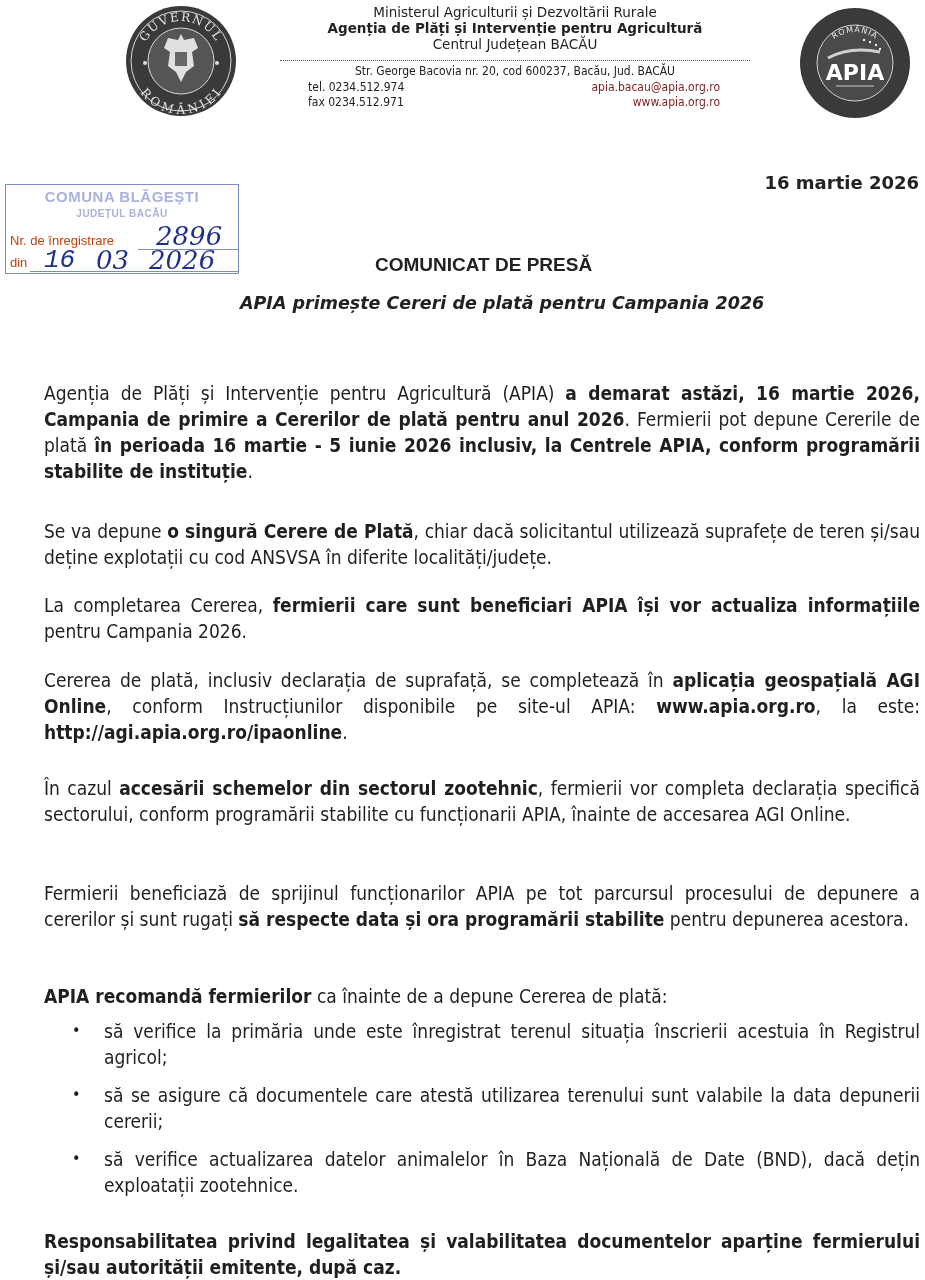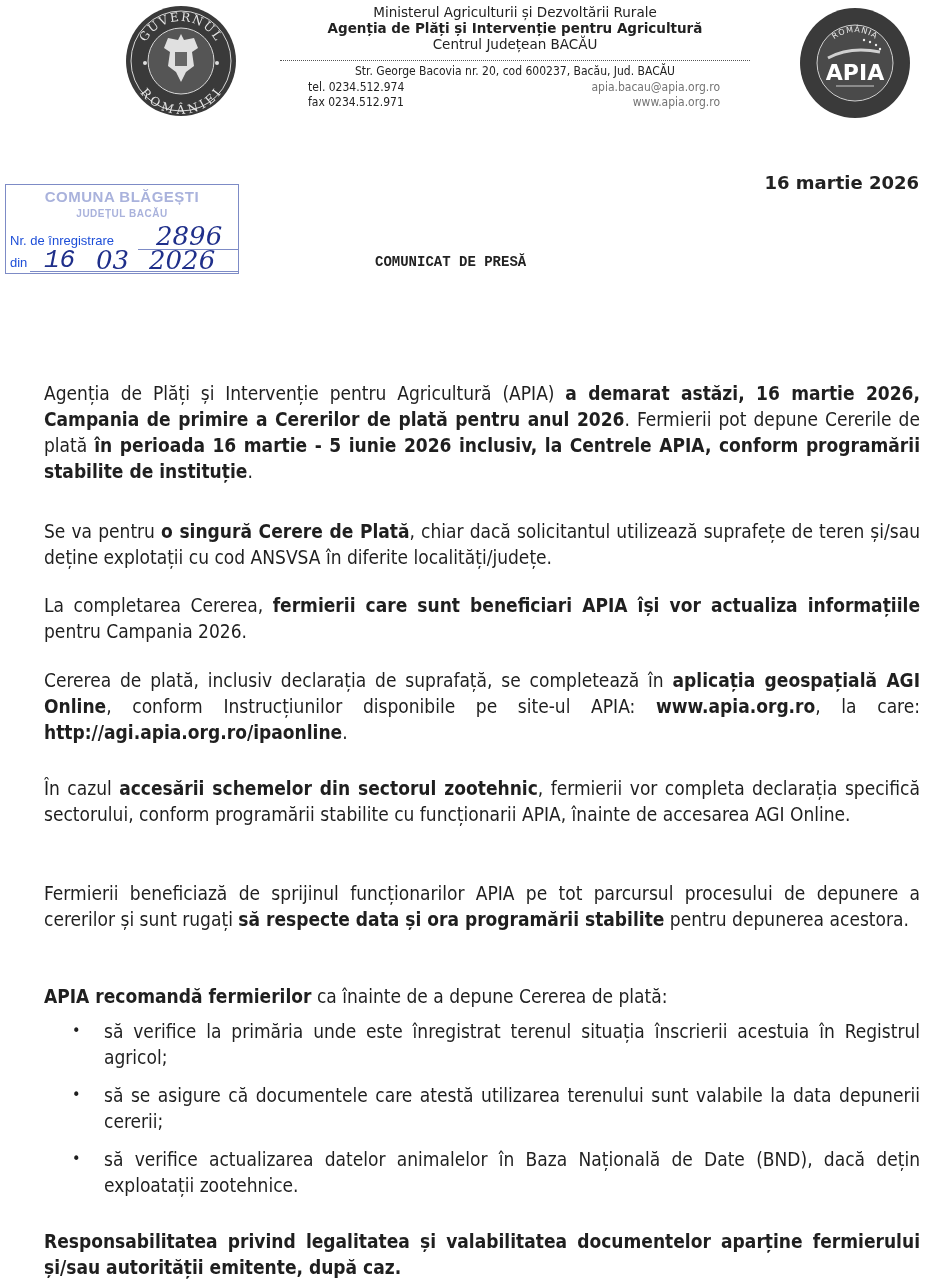--- a/index.html
+++ b/index.html
@@ -33,34 +33,34 @@
       border-top: 1.5px dotted #555;
     }
     .hdr-address {
       position: absolute; left: 280px; top: 64px; width: 470px;
       text-align: center; font-size: 12px; line-height: 15px; color: #222;
     }
     .hdr-contact-l {
       position: absolute; left: 308px; top: 80px; font-size: 12px; line-height: 15px; color: #222;
     }
     .hdr-contact-r {
-      position: absolute; right: 205px; top: 80px; font-size: 12px; line-height: 15px; color: #737373;
+      position: absolute; right: 205px; top: 80px; font-size: 12px; line-height: 15px; color: #7f1d1d;
       text-align: right;
     }
 
     
     .stamp {
       position: absolute; left: 5px; top: 184px; width: 234px; height: 90px;
       border: 1.5px solid #7d8bc6;
       color: #8f9bd0;
       font-family: "Liberation Sans", sans-serif;
     }
     .stamp-l1 { position: absolute; left: 0; top: 4px; width: 100%; text-align: center; font-size: 15px; font-weight: bold; letter-spacing: 0.5px; color: #a9b2dc; line-height: 16px; }
     .stamp-l2 { position: absolute; left: 0; top: 21px; width: 100%; text-align: center; font-size: 10px; font-weight: bold; letter-spacing: 0.5px; color: #a9b2dc; line-height: 16px; }
-    .stamp-row { position: absolute; left: 4px; font-size: 13px; color: #1d4ed8; }
+    .stamp-row { position: absolute; left: 4px; font-size: 13px; color: #c2410c; }
     .stamp-row.r1 { top: 48px; }
     .stamp-row.r2 { top: 70px; }
     .stamp-line { position: absolute; border-bottom: 1px solid #7d8bc6; height: 0; }
     .stamp-line.l1 { left: 132px; top: 64px; width: 100px; }
     .stamp-line.l2 { left: 24px; top: 86px; width: 208px; }
     .hand {
       position: absolute; font-family: "DejaVu Serif", serif; font-style: italic;
       color: #1f2f8a; font-size: 26px; line-height: 26px;
     }
     .hand.nr { left: 150px; top: 38px; }
@@ -69,22 +69,22 @@
     .hand.d3 { left: 143px; top: 62px; }
 
     
     .doc-date {
       position: absolute; right: 6px; top: 172px;
       font-size: 18px; font-weight: bold; color: #222;
       font-family: "DejaVu Sans", sans-serif;
     }
     .doc-title {
       position: absolute; left: 375px; top: 254px;
-      font-size: 14px; font-weight: bold; color: #222;
-      font-family: Liberation Mono, monospace;
+      font-size: 19px; font-weight: bold; color: #222;
+      font-family: Liberation Sans, sans-serif;
     }
     .doc-subtitle {
       position: absolute; left: 240px; top: 293px;
       font-size: 17.5px; font-weight: bold; font-style: italic; color: #222;
       font-family: "DejaVu Sans", sans-serif;
     }
 
     
     .body-text {
       position: absolute; left: 44px; width: 876px;
@@ -187,28 +187,29 @@
     <div class="hand nr">2896</div>
     <div class="stamp-row r2">din</div>
     <div class="stamp-line l2"></div>
     <div class="hand d1">16</div>
     <div class="hand d2">03</div>
     <div class="hand d3">2026</div>
   </div>
 
   <div class="doc-date">16 martie 2026</div>
   <div class="doc-title">COMUNICAT DE PRESĂ</div>
+  <div class="doc-subtitle">APIA primește Cereri de plată pentru Campania 2026</div>
 
   <p class="body-text p1"><span>Agenția de Plăți și Intervenție pentru Agricultură (APIA) </span><b>a demarat astăzi, 16 martie 2026, Campania de primire a Cererilor de plată pentru anul 2026</b><span>. Fermierii pot depune Cererile de plată </span><b>în perioada 16 martie - 5 iunie 2026 inclusiv, la Centrele APIA, conform programării stabilite de instituție</b><span>.</span></p>
 
-  <p class="body-text p2"><span>Se va pentru </span><b>o singură Cerere de Plată</b><span>, chiar dacă solicitantul utilizează suprafețe de teren și/sau deține explotații cu cod ANSVSA în diferite localități/județe.</span></p>
+  <p class="body-text p2"><span>Se va depune </span><b>o singură Cerere de Plată</b><span>, chiar dacă solicitantul utilizează suprafețe de teren și/sau deține explotații cu cod ANSVSA în diferite localități/județe.</span></p>
 
   <p class="body-text p3"><span>La completarea Cererea, </span><b>fermierii care sunt beneficiari APIA își vor actualiza informațiile</b><span> pentru Campania 2026.</span></p>
 
-  <p class="body-text p4"><span>Cererea de plată, inclusiv declarația de suprafață, se completează în </span><b>aplicația geospațială AGI Online</b><span>, conform Instrucțiunilor disponibile pe site-ul APIA: </span><b>www.apia.org.ro</b><span>, la care: </span><b>http://agi.apia.org.ro/ipaonline</b><span>.</span></p>
+  <p class="body-text p4"><span>Cererea de plată, inclusiv declarația de suprafață, se completează în </span><b>aplicația geospațială AGI Online</b><span>, conform Instrucțiunilor disponibile pe site-ul APIA: </span><b>www.apia.org.ro</b><span>, la este: </span><b>http://agi.apia.org.ro/ipaonline</b><span>.</span></p>
 
   <p class="body-text p6"><span>Fermierii beneficiază de sprijinul funcționarilor APIA pe tot parcursul procesului de depunere a cererilor și sunt rugați </span><b>să respecte data și ora programării stabilite</b><span> pentru depunerea acestora.</span></p>
 
   <p class="body-text p5"><span>În cazul </span><b>accesării schemelor din sectorul zootehnic</b><span>, fermierii vor completa declarația specifică sectorului, conform programării stabilite cu funcționarii APIA, înainte de accesarea AGI Online.</span></p>
 
   <p class="body-text p7"><b>APIA recomandă fermierilor</b><span> ca înainte de a depune Cererea de plată:</span></p>
 
   <ul class="bullets">
     <li><span class="dot">•</span><span>să verifice la primăria unde este înregistrat terenul situația înscrierii acestuia în Registrul agricol;</span></li>
     <li><span class="dot">•</span><span>să se asigure că documentele care atestă utilizarea terenului sunt valabile la data depunerii cererii;</span></li>

